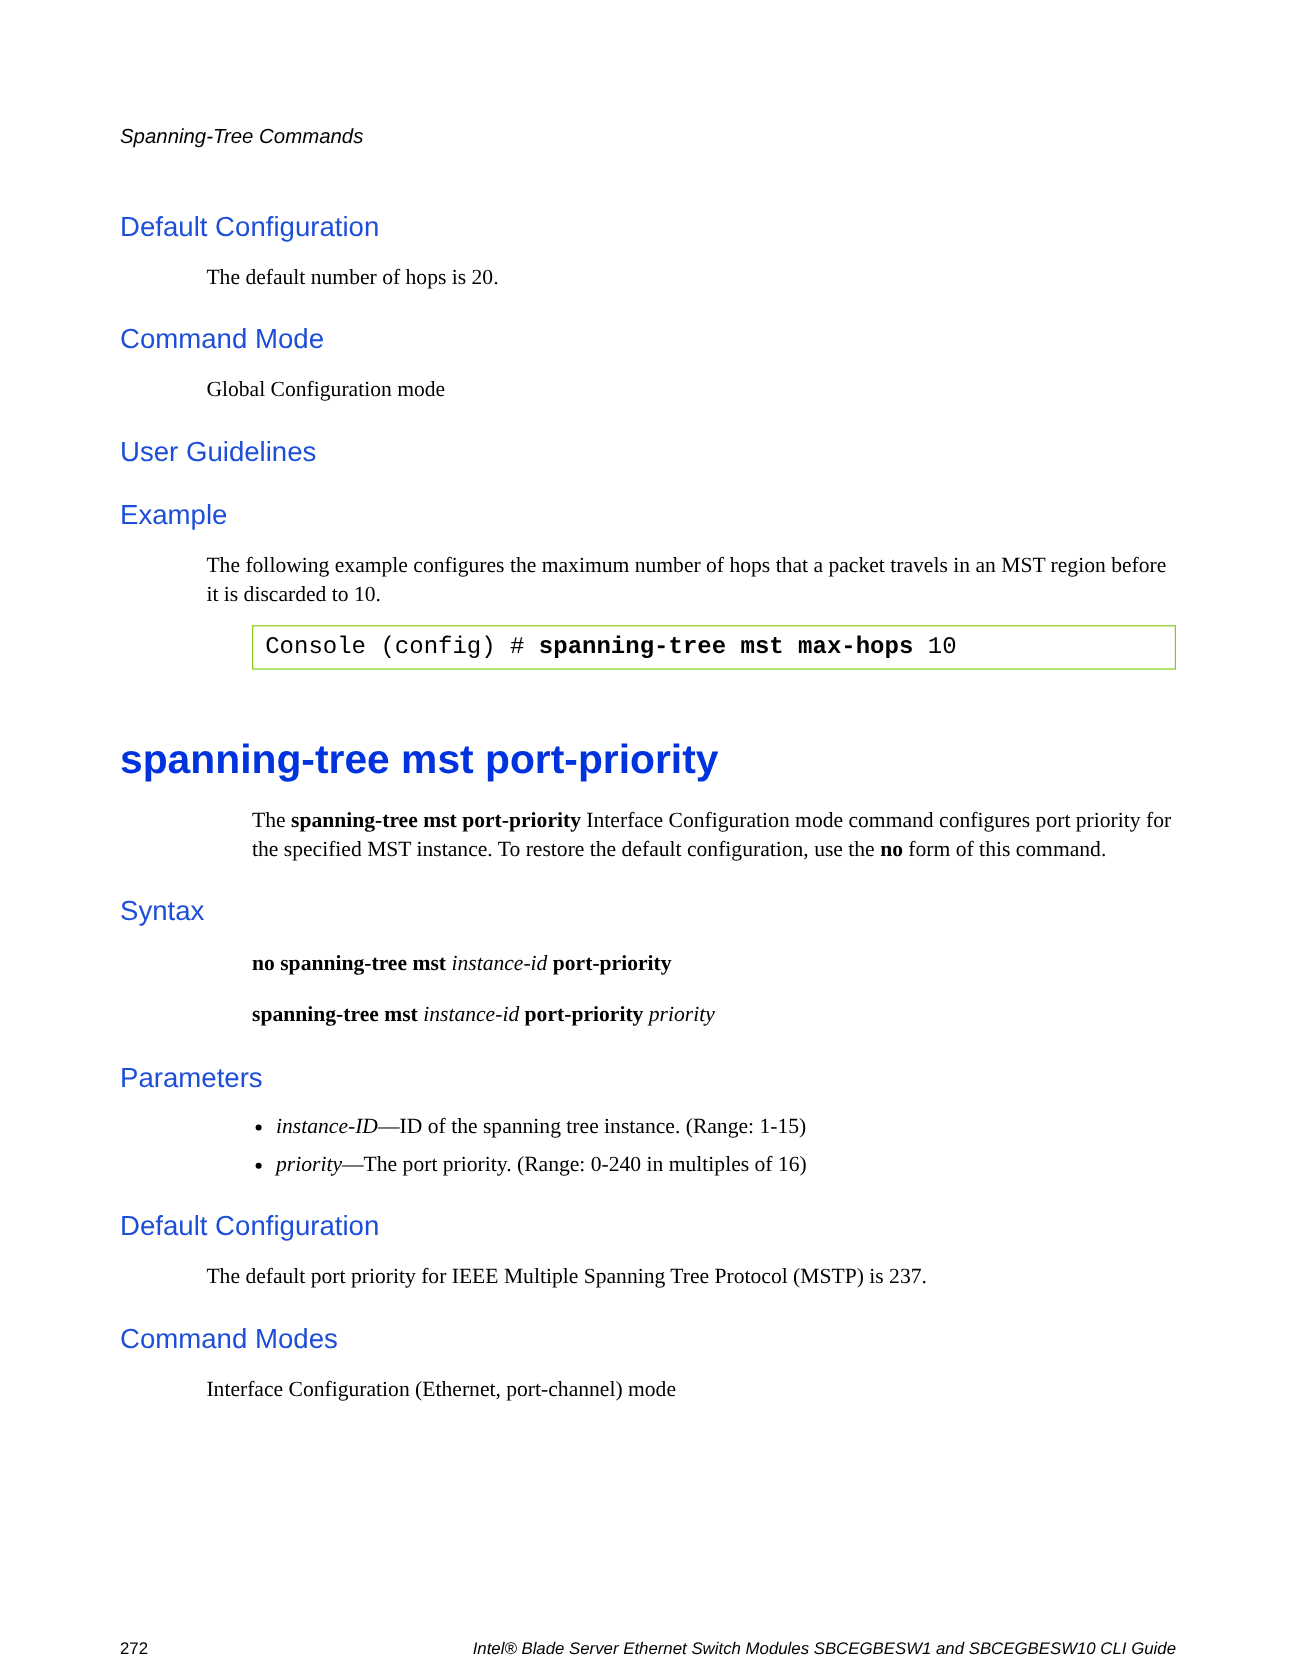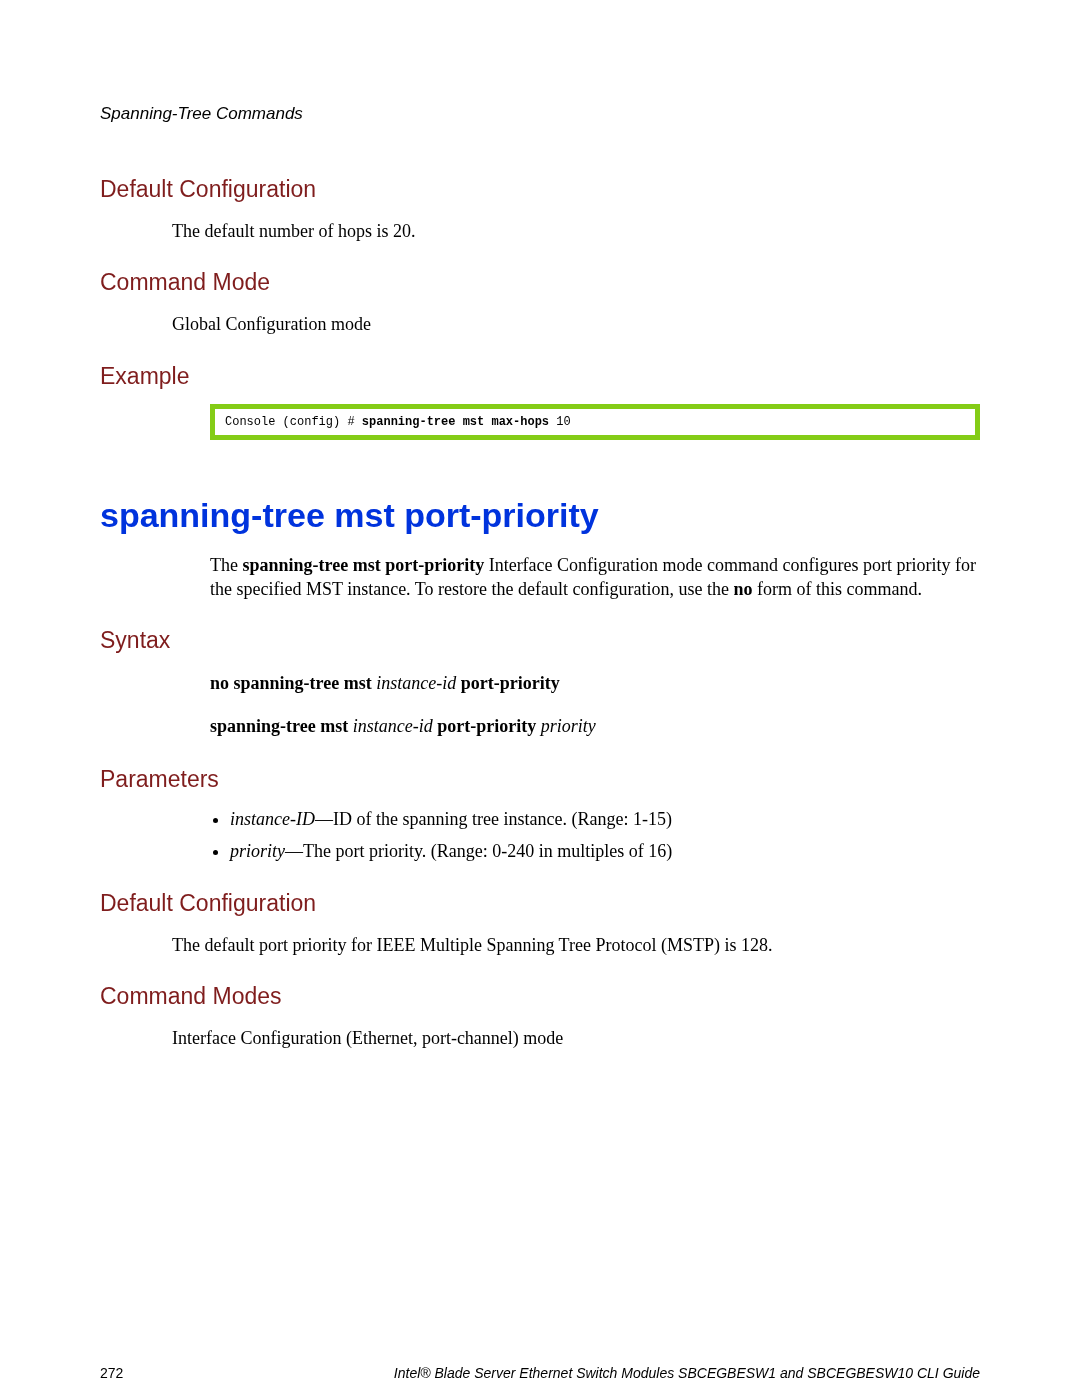--- a/index.html
+++ b/index.html
@@ -19,44 +19,44 @@
   }
   .header {
     font-style: italic;
     font-family: Arial, Helvetica, sans-serif;
     font-size: 17px;
     margin-bottom: 52px;
     color: #000;
   }
   .sechead {
     font-family: Arial, Helvetica, sans-serif;
-    color: #7f1d1d;
+    color: #1d4ed8;
     font-size: 23px;
     font-weight: 400;
     margin: 26px 0 12px 0;
   }
   .body-indent {
     margin-left: 72px;
     margin-top: 16px;
     margin-bottom: 8px;
     line-height: 1.35;
   }
   .cmd-title {
     font-family: Arial, Helvetica, sans-serif;
     color: #0033dd;
     font-size: 34px;
     font-weight: 700;
     margin: 56px 0 18px 0;
   }
   .codebox {
-    border: 5px solid #84cc16;
+    border: 1px solid #84cc16;
     margin-left: 110px;
     padding: 6px 10px;
     font-family: "Courier New", Courier, monospace;
-    font-size: 12px;
+    font-size: 20px;
     margin-top: 14px;
   }
   .bold { font-weight: 700; }
   .italic { font-style: italic; }
   ul.params {
     margin: 14px 0 0 130px;
     padding: 0;
   }
   ul.params li {
     margin-bottom: 8px;
@@ -95,22 +95,24 @@
 <div class="page">
 
   <div class="header">Spanning-Tree Commands</div>
 
   <div class="sechead">Default Configuration</div>
   <div class="body-indent">The default number of hops is 20.</div>
 
   <div class="sechead">Command Mode</div>
   <div class="body-indent">Global Configuration mode</div>
 
+  <div class="sechead">User Guidelines</div>
 
   <div class="sechead">Example</div>
+  <div class="body-indent">The following example configures the maximum number of hops that a packet travels in an MST region before it is discarded to 10.</div>
 
   <div class="codebox">
     <span>Console (config) # </span><span class="bold">spanning-tree mst max-hops </span><span>10</span>
   </div>
 
   <div class="cmd-title">spanning-tree mst port-priority</div>
 
   <div class="intro-para">
     <span>The </span><span class="bold">spanning-tree mst port-priority</span><span> Interface Configuration mode command configures port priority for the specified MST instance. To restore the default configuration, use the </span><span class="bold">no</span><span> form of this command.</span>
   </div>
@@ -127,21 +129,21 @@
   <ul class="params">
     <li>
       <span class="italic">instance-ID</span><span>—ID of the spanning tree instance. (Range: 1-15)</span>
     </li>
     <li>
       <span class="italic">priority</span><span>—The port priority. (Range: 0-240 in multiples of 16)</span>
     </li>
   </ul>
 
   <div class="sechead">Default Configuration</div>
-  <div class="body-indent">The default port priority for IEEE Multiple Spanning Tree Protocol (MSTP) is 128.</div>
+  <div class="body-indent">The default port priority for IEEE Multiple Spanning Tree Protocol (MSTP) is 237.</div>
 
   <div class="sechead">Command Modes</div>
   <div class="body-indent">Interface Configuration (Ethernet, port-channel) mode</div>
 
   <div class="footer">
     <span class="footer-page">272</span>
     <span>Intel® Blade Server Ethernet Switch Modules SBCEGBESW1 and SBCEGBESW10 CLI Guide</span>
   </div>
 
 </div>

